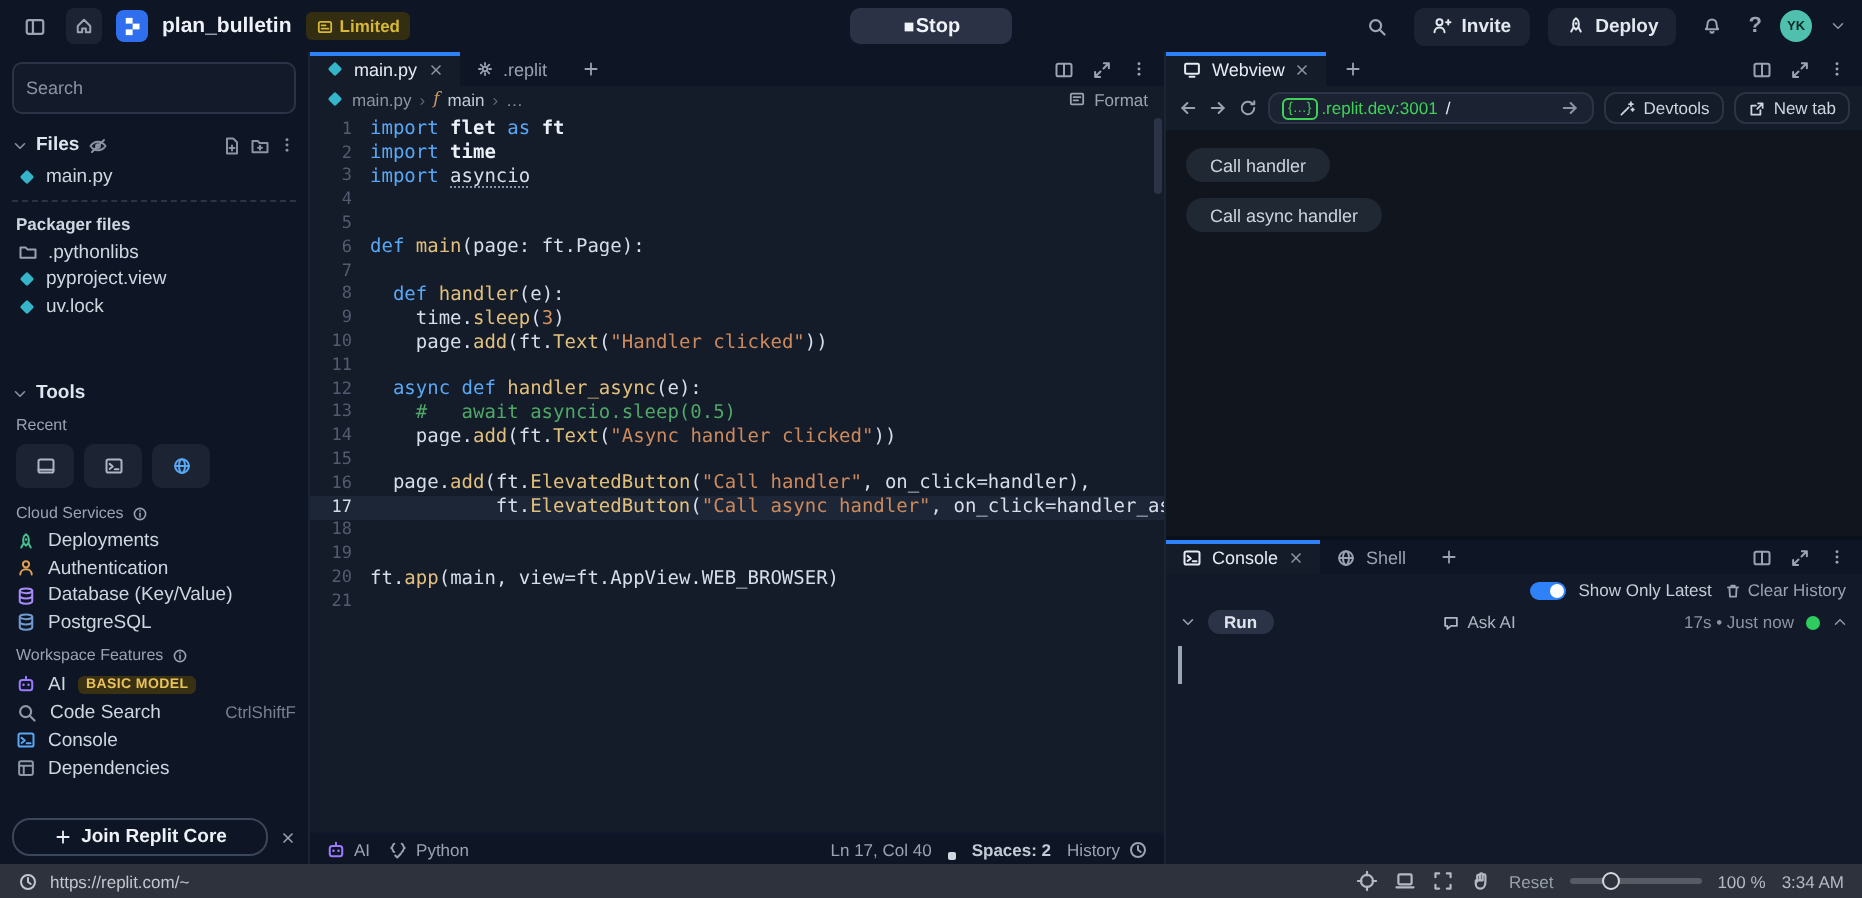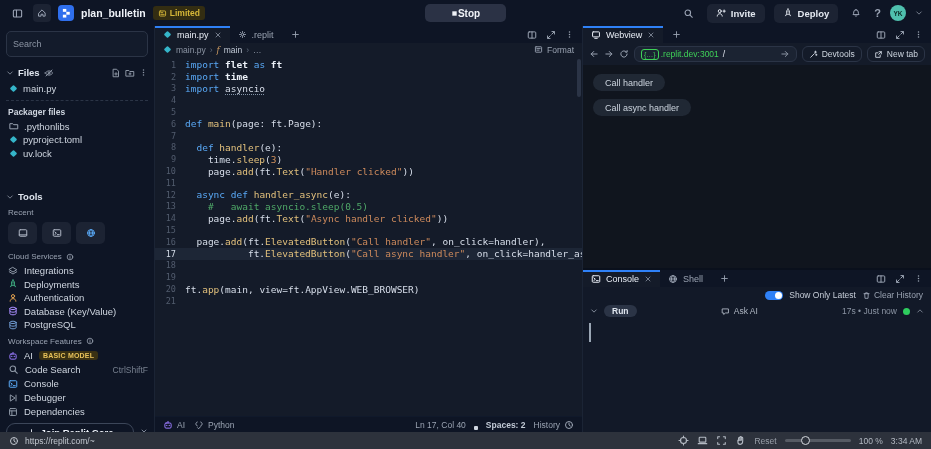--- a/index.html
+++ b/index.html
@@ -288,21 +288,21 @@
               </svg>
             </span>
             <span>.pythonlibs</span>
           </div>
           <div class="file-row">
             <span class="ic">
               <svg width="9" height="9" viewBox="0 0 16 16">
                 <rect x="3.4" y="3.4" width="9.2" height="9.2" rx="1.6" transform="rotate(45 8 8)" fill="#35b5c9" stroke="none"></rect>
               </svg>
             </span>
-            <span>pyproject.toml</span>
+            <span>pyproject.view</span>
           </div>
           <div class="file-row">
             <span class="ic">
               <svg width="9" height="9" viewBox="0 0 16 16">
                 <rect x="3.4" y="3.4" width="9.2" height="9.2" rx="1.6" transform="rotate(45 8 8)" fill="#35b5c9" stroke="none"></rect>
               </svg>
             </span>
             <span>uv.lock</span>
           </div>
         </div>
@@ -351,29 +351,20 @@
           <span>Cloud Services</span>
           <span class="ic">
             <svg width="8" height="8" viewBox="0 0 16 16">
               <circle cx="8" cy="8" r="5.6"></circle>
               <line x1="8" y1="7.2" x2="8" y2="11"></line>
               <circle cx="8" cy="4.8" r=".9" fill="currentColor" stroke="none"></circle>
             </svg>
           </span>
         </div>
       <div id="cloud-list">
-          <div class="svc-row">
-            <span class="ic" style="color: rgb(141, 151, 165);">
-              <svg width="10" height="10" viewBox="0 0 16 16">
-                <path d="M8 2.4L14 6 8 9.6 2 6z"></path>
-                <path d="M2 9.2l6 3.6 6-3.6"></path>
-              </svg>
-            </span>
-            <span>Integrations</span>
-          </div>
           <div class="svc-row">
             <span class="ic" style="color: rgb(70, 194, 142);">
               <svg width="10" height="10" viewBox="0 0 16 16">
                 <path d="M8 1.8c1.9 1.3 2.7 3.9 2 7l-2 2.1-2-2.1c-.7-3.1.1-5.7 2-7z"></path>
                 <circle cx="8" cy="6" r="1" fill="currentColor" stroke="none"></circle>
                 <path d="M5.8 9.5L4.2 12.4M10.2 9.5l1.6 2.9"></path>
               </svg>
             </span>
             <span>Deployments</span>
           </div>
@@ -445,29 +436,20 @@
           </div>
           <div class="ws-row">
             <span class="ic" style="color: rgb(89, 168, 245);">
               <svg width="10" height="10" viewBox="0 0 16 16">
                 <rect x="2" y="2.8" width="12" height="10.4" rx="1.5"></rect>
                 <path d="M4.5 6.3L7 8.4l-2.5 2"></path>
                 <line x1="8.6" y1="10.6" x2="11.6" y2="10.6"></line>
               </svg>
             </span>
             <span>Console</span>
-          </div>
-          <div class="ws-row">
-            <span class="ic" style="color: rgb(141, 151, 165);">
-              <svg width="10" height="10" viewBox="0 0 16 16">
-                <path d="M4.2 3.4l7 4.6-7 4.6z"></path>
-                <line x1="12.8" y1="3.4" x2="12.8" y2="12.6"></line>
-              </svg>
-            </span>
-            <span>Debugger</span>
           </div>
           <div class="ws-row">
             <span class="ic" style="color: rgb(141, 151, 165);">
               <svg width="10" height="10" viewBox="0 0 16 16">
                 <rect x="2.5" y="2.5" width="11" height="11" rx="1.5"></rect>
                 <path d="M2.5 6.2h11M6.2 6.2v7.3"></path>
               </svg>
             </span>
             <span>Dependencies</span>
           </div>

